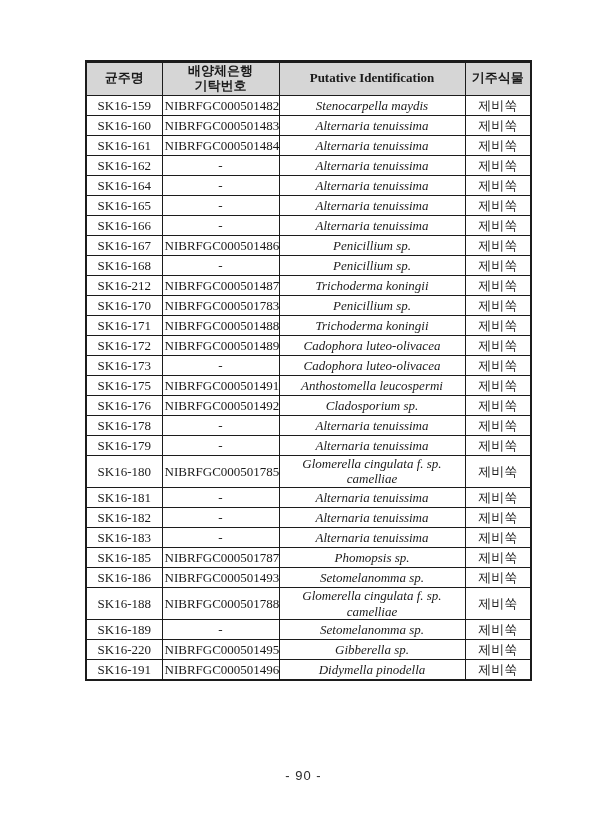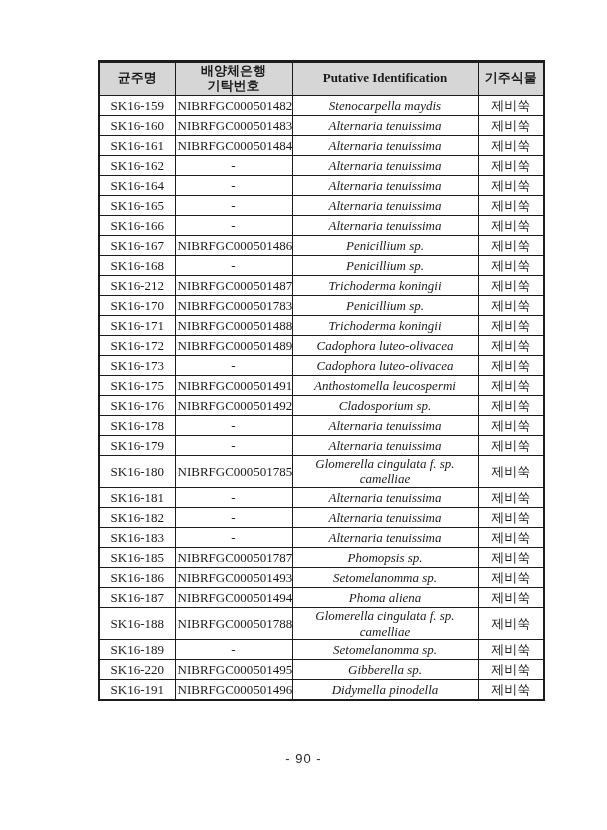--- a/index.html
+++ b/index.html
@@ -13,21 +13,21 @@
   .page {
     position: relative;
     width: 607px;
     height: 830px;
     background: #ffffff;
     font-family: "Liberation Serif", "DejaVu Serif", serif;
     color: #1a1a1a;
   }
   .strain-table {
     position: absolute;
-    left: 98px;
+    left: 85px;
     top: 60px;
     width: 445px;
     border-collapse: collapse;
     table-layout: fixed;
   }
   .strain-table, .strain-table th, .strain-table td {
     border: 1px solid #1c1c1c;
   }
   .strain-table {
     border-left-width: 2px;
@@ -59,21 +59,21 @@
     line-height: 1.2;
     white-space: pre-line;
   }
   td.species-cell {
     font-style: italic;
     margin-left: 40px;
   }
   .footer {
     position: absolute;
     left: 0;
-    top: 751px;
+    top: 768px;
     width: 100%;
     text-align: center;
     font-family: "Liberation Sans", "DejaVu Sans", sans-serif;
     font-size: 13px;
     color: #2a2a2a;
     letter-spacing: 1px;
   }
 </style>
 </head>
 <body>
@@ -236,26 +236,20 @@
           <td class="species-cell">Phomopsis sp.</td>
           <td>제비쑥</td>
         </tr>
         <tr>
           <td>SK16-186</td>
           <td>NIBRFGC000501493</td>
           <td class="species-cell">Setomelanomma sp.</td>
           <td>제비쑥</td>
         </tr>
         <tr>
-          <td>SK16-187</td>
-          <td>NIBRFGC000501494</td>
-          <td class="species-cell">Phoma aliena</td>
-          <td>제비쑥</td>
-        </tr>
-        <tr>
           <td>SK16-188</td>
           <td>NIBRFGC000501788</td>
           <td class="species-cell">Glomerella cingulata  f. sp.
 camelliae</td>
           <td>제비쑥</td>
         </tr>
         <tr>
           <td>SK16-189</td>
           <td>-</td>
           <td class="species-cell">Setomelanomma sp.</td>

